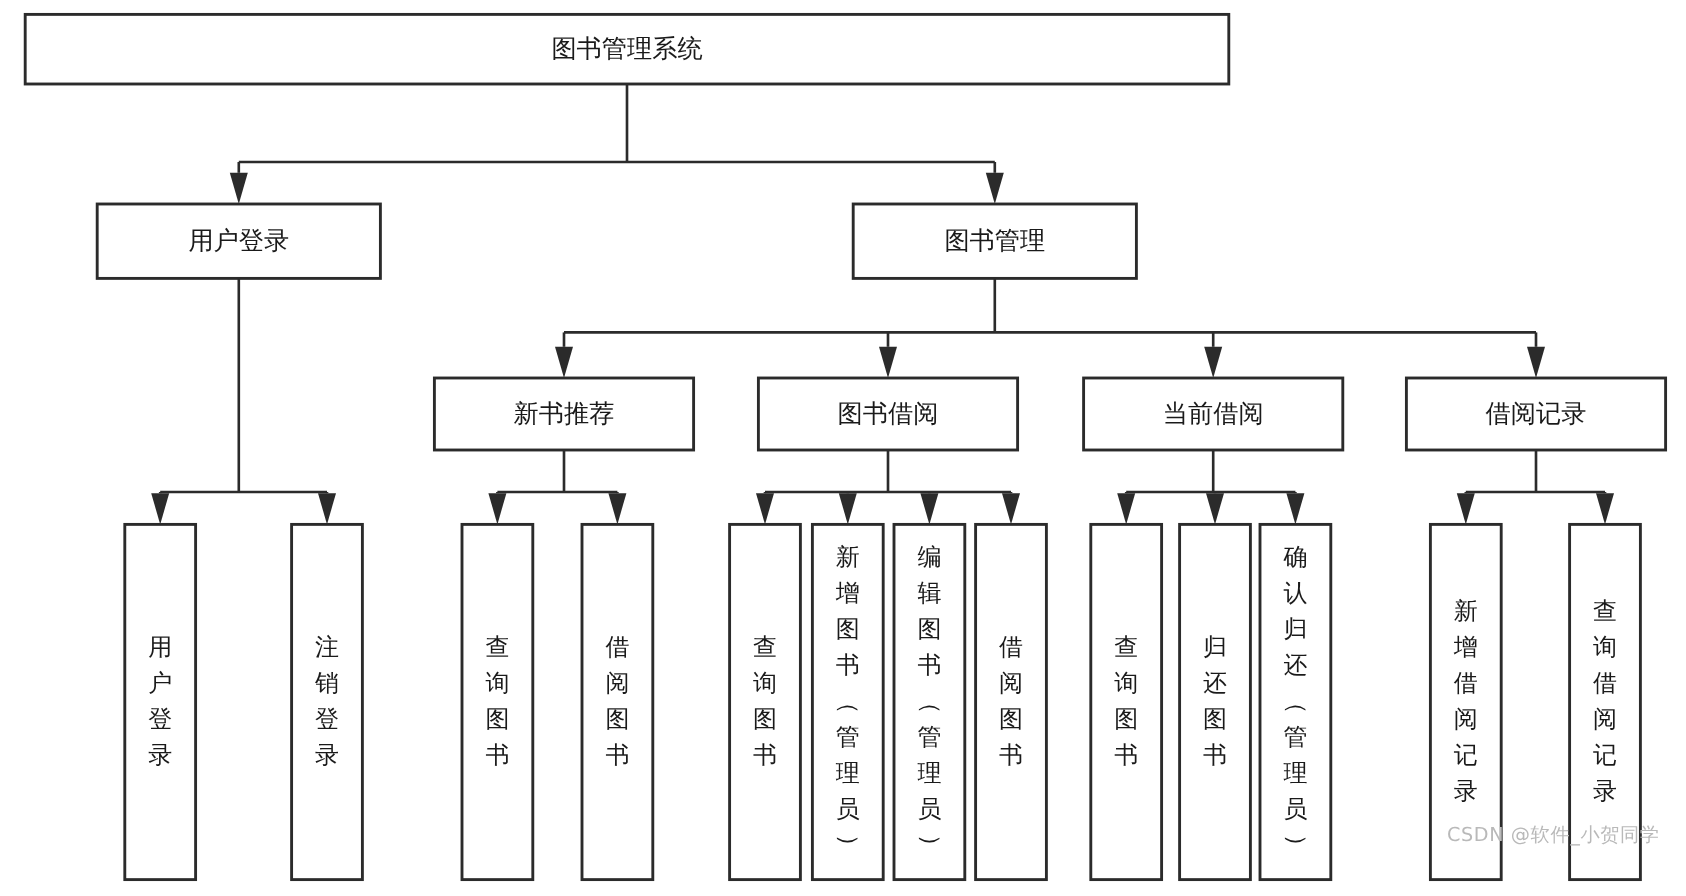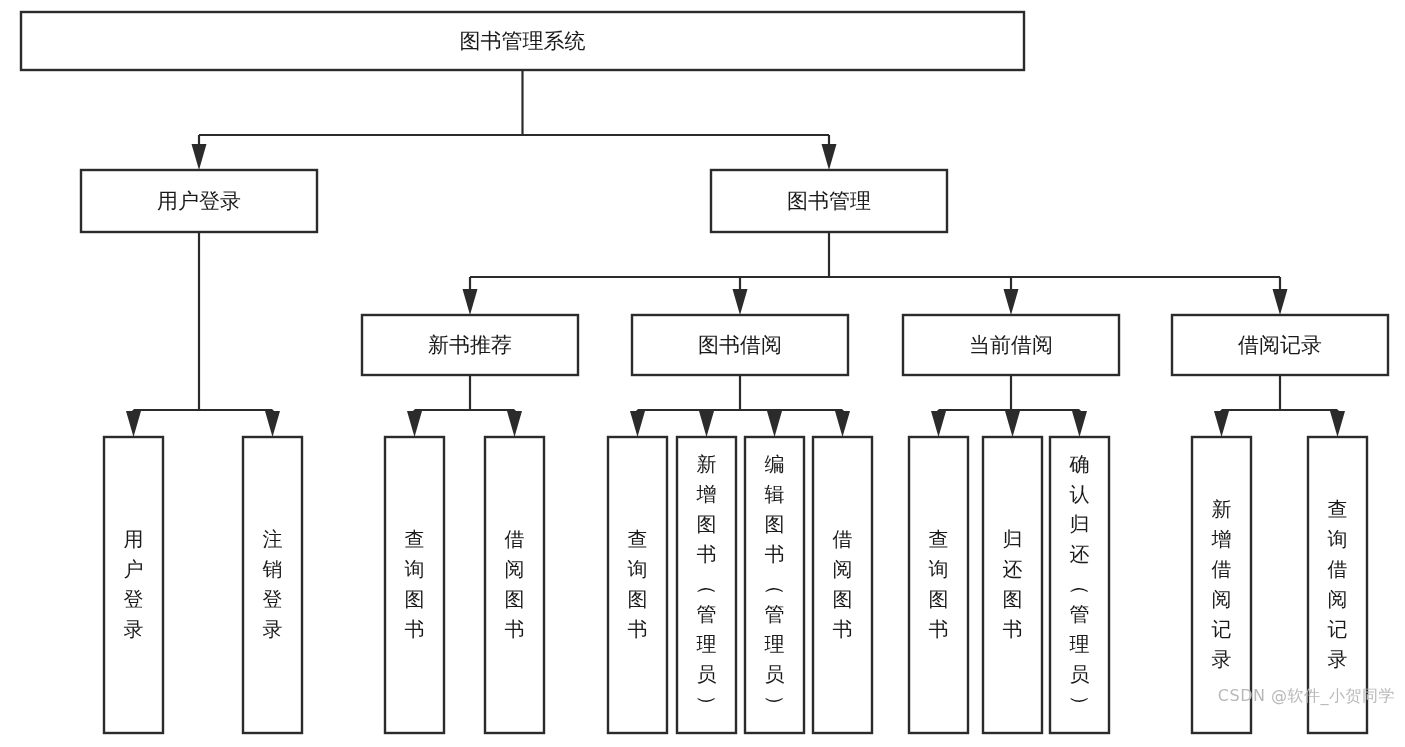--- a/index.html
+++ b/index.html
@@ -51,21 +51,21 @@
     dominant-baseline: middle;
   }
   .node-label-v {
     font-family: "DejaVu Sans", "Liberation Sans", sans-serif;
     font-size: 20px;
     fill: #1a1a1a;
     text-anchor: middle;
   }
   .watermark {
     position: absolute;
-    right: 10px;
+    right: 22px;
     bottom: 6px;
     font-family: "DejaVu Sans", "Liberation Sans", sans-serif;
     font-size: 16px;
     color: #b9b9b9;
     letter-spacing: 0.5px;
     white-space: nowrap;
     user-select: none;
   }
 </style>
 </head>

